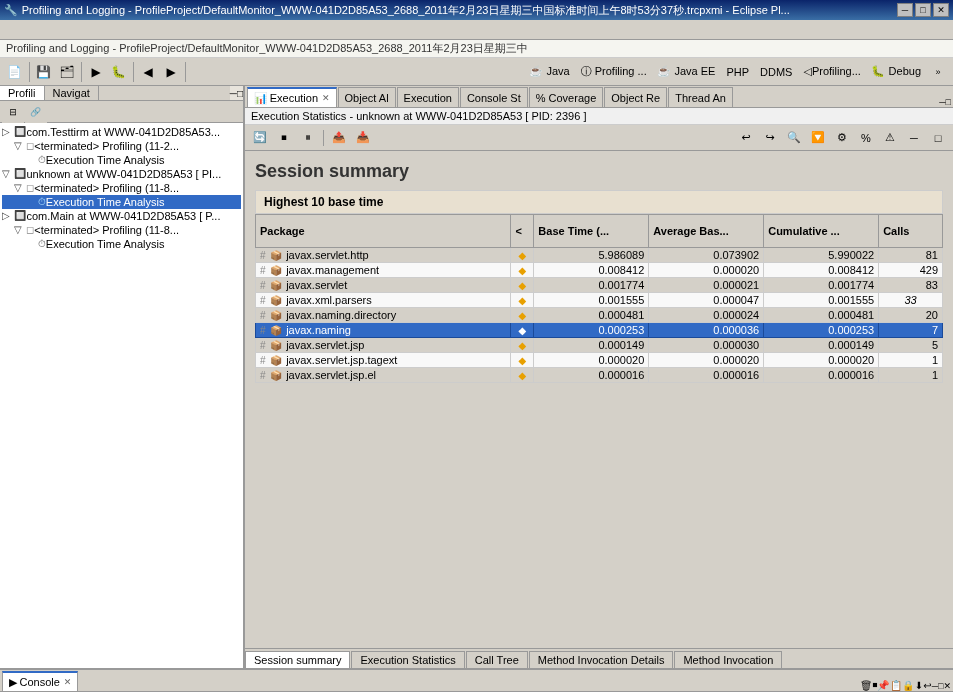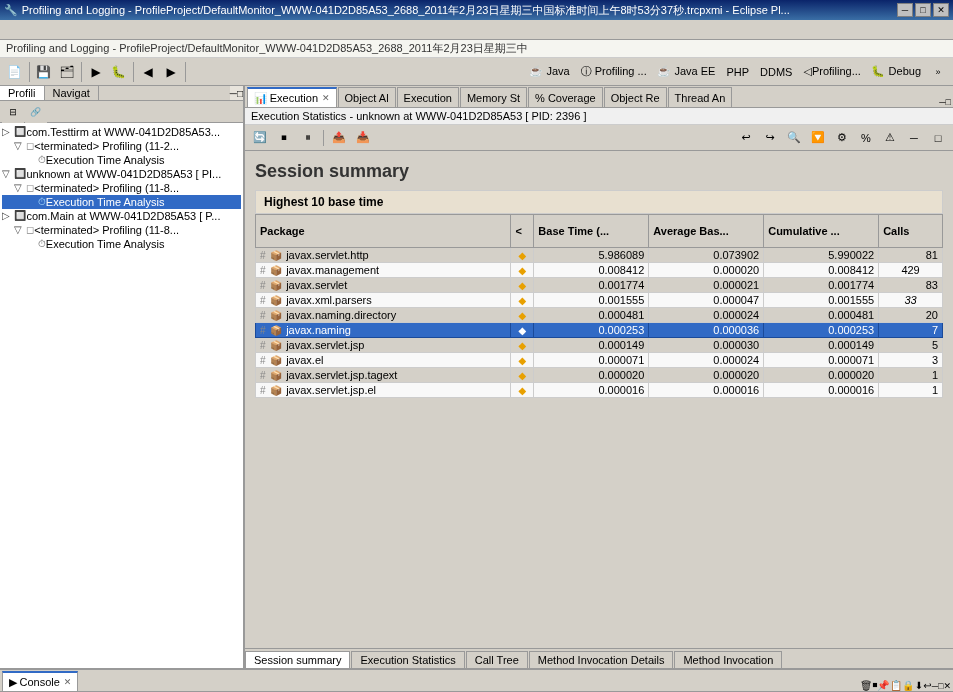--- a/index.html
+++ b/index.html
@@ -198,21 +198,21 @@
         <span style="margin-left:2px;">Execution</span>
         <span class="tab-close">✕</span>
       </div>
       <div class="tab">
         <span>Object Al</span>
       </div>
       <div class="tab">
         <span>Execution</span>
       </div>
       <div class="tab">
-        <span>Memory St</span>
+        <span>Console St</span>
       </div>
       <div class="tab">
         <span>% Coverage</span>
       </div>
       <div class="tab">
         <span>Object Re</span>
       </div>
       <div class="tab">
         <span>Thread An</span>
       </div>
@@ -280,21 +280,21 @@
         <span class="expand-btn">#</span>
         <span style="margin-left:2px;color:#8B6914;font-size:10px;">📦</span>
         <span> javax.management</span>
       </td>
       <td style="text-align:center;">
         <span style="color:#E8A000;font-size:10px;">◆</span>
       </td>
       <td style="text-align:right;">0.008412</td>
       <td style="text-align:right;">0.000020</td>
       <td style="text-align:right;">0.008412</td>
-      <td style="text-align:center;">429</td>
+      <td style="text-align:right;">429</td>
     </tr>
               <tr>
       <td>
         <span class="expand-btn">#</span>
         <span style="margin-left:2px;color:#8B6914;font-size:10px;">📦</span>
         <span> javax.servlet</span>
       </td>
       <td style="text-align:center;">
         <span style="color:#E8A000;font-size:10px;">◆</span>
       </td>
@@ -351,34 +351,20 @@
         <span style="margin-left:2px;color:#8B6914;font-size:10px;">📦</span>
         <span> javax.servlet.jsp</span>
       </td>
       <td style="text-align:center;">
         <span style="color:#E8A000;font-size:10px;">◆</span>
       </td>
       <td style="text-align:right;">0.000149</td>
       <td style="text-align:right;">0.000030</td>
       <td style="text-align:right;">0.000149</td>
       <td style="text-align:right;">5</td>
-    </tr>
-              <tr>
-      <td>
-        <span class="expand-btn">#</span>
-        <span style="margin-left:2px;color:#8B6914;font-size:10px;">📦</span>
-        <span> javax.el</span>
-      </td>
-      <td style="text-align:center;">
-        <span style="color:#E8A000;font-size:10px;">◆</span>
-      </td>
-      <td style="text-align:right;">0.000071</td>
-      <td style="text-align:right;">0.000024</td>
-      <td style="text-align:right;">0.000071</td>
-      <td style="text-align:right;">3</td>
     </tr>
               <tr>
       <td>
         <span class="expand-btn">#</span>
         <span style="margin-left:2px;color:#8B6914;font-size:10px;">📦</span>
         <span> javax.servlet.jsp.tagext</span>
       </td>
       <td style="text-align:center;">
         <span style="color:#E8A000;font-size:10px;">◆</span>
       </td>

